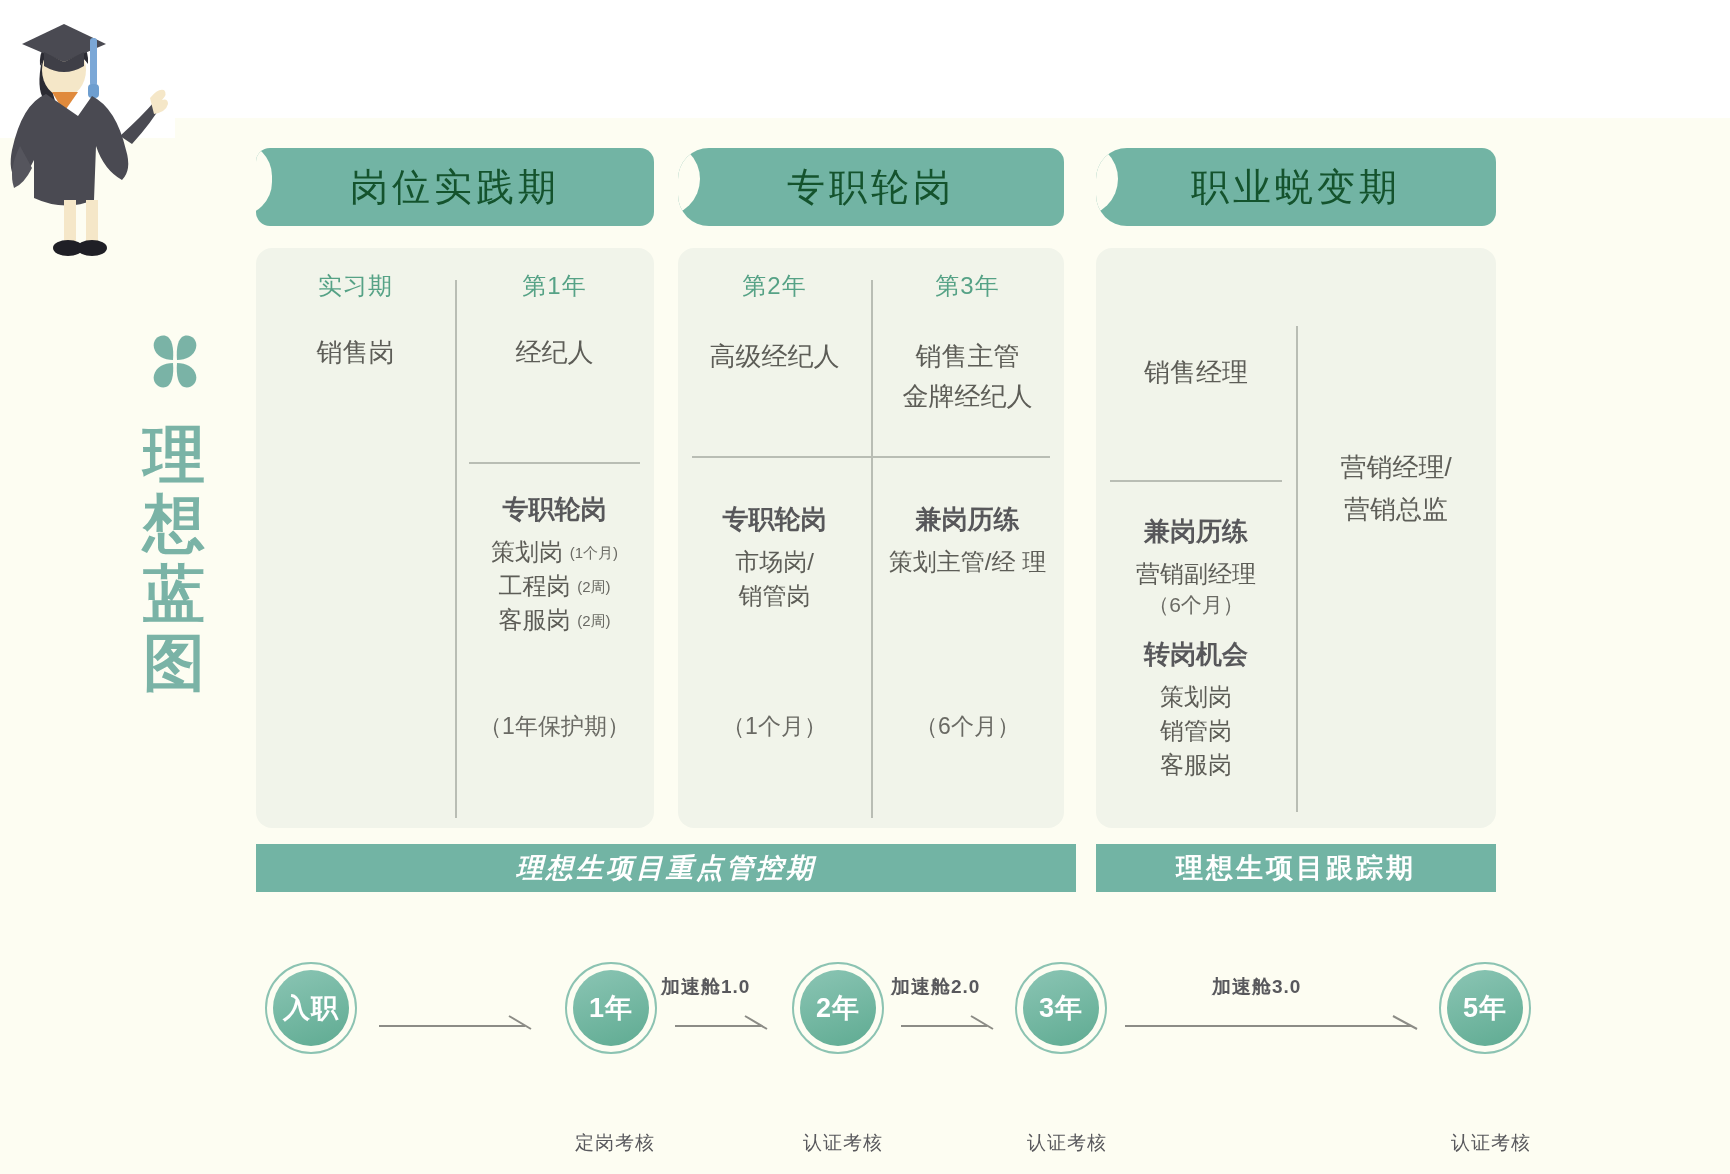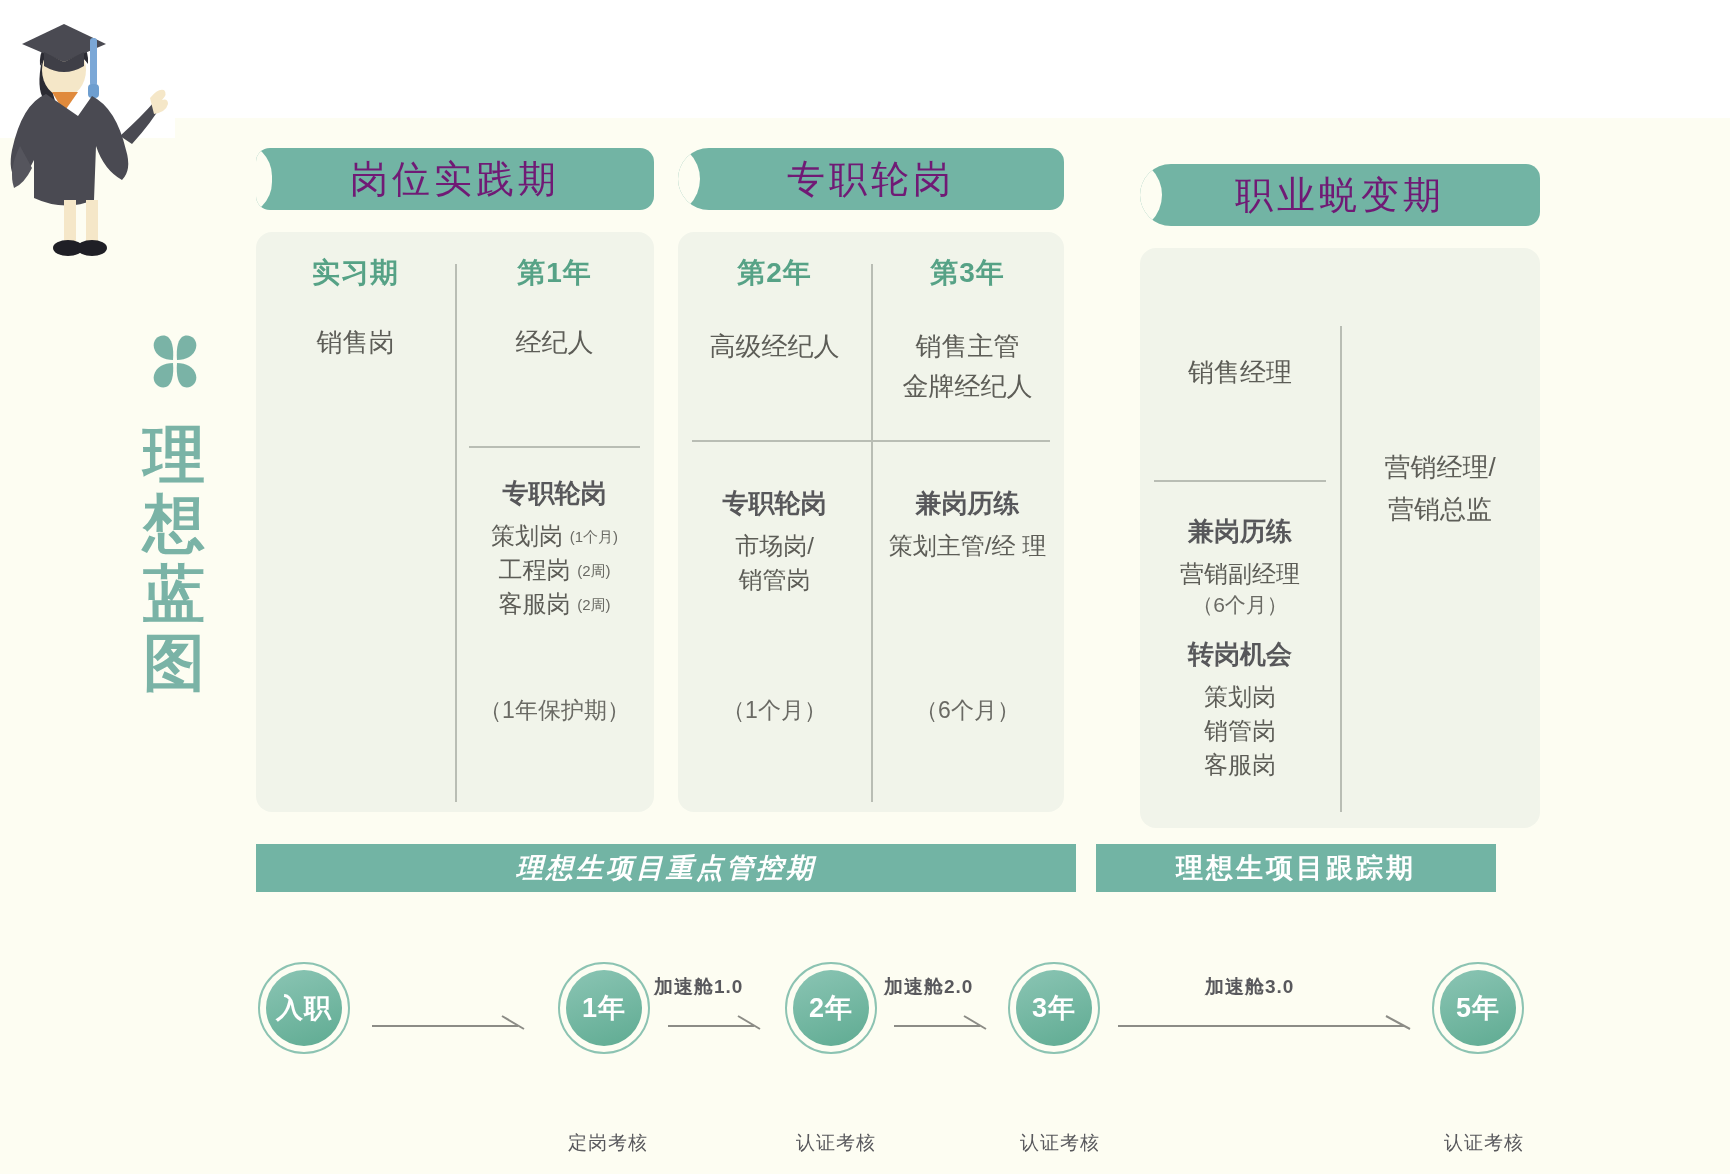--- a/index.html
+++ b/index.html
@@ -53,32 +53,32 @@
   
   .phases {
     position: absolute;
     left: 256px; top: 148px;
     width: 1240px;
     height: 670px;
   }
   .group { position: absolute; top: 0; }
   .group.g1 { left: 0;    width: 398px; }
   .group.g2 { left: 422px; width: 386px; }
-  .group.g3 { left: 884px; width: 400px; margin-top: 16px; }
+  .group.g3 { left: 840px; width: 400px; }
 
   
   .banner {
     position: relative;
-    height: 62px;
+    height: 78px;
     background: #72b4a4;
     border-radius: 31px 14px 14px 31px;
     display: flex;
     align-items: center;
     justify-content: center;
-    color: #701a75;
+    color: #14532d;
     font-size: 38px;
     font-weight: 400;
     letter-spacing: 4px;
     font-family: "Liberation Serif", "DejaVu Serif", serif;
     overflow: hidden;
   }
   .banner::before {
     content: "";
     position: absolute;
     left: -34px; top: -6px;
@@ -110,22 +110,22 @@
     text-align: center;
   }
   .col + .col::before {
     content: "";
     position: absolute;
     left: 0; top: 10px; bottom: 10px;
     width: 1.5px;
     background: #b9bdb4;
   }
   .col-head {
-    font-size: 28px;
-    font-weight: 700;
+    font-size: 24px;
+    font-weight: 400;
     color: #56a286;
     letter-spacing: 1px;
     margin-bottom: 34px;
   }
   .role {
     font-size: 26px;
     color: #5d5d57;
     line-height: 1.55;
   }
   .hr {
@@ -208,21 +208,21 @@
     align-items: center;
     justify-content: center;
     font-size: 27px;
     font-weight: 700;
     letter-spacing: 3px;
   }
   .fbar.f1 { left: 256px; top: 844px; width: 820px; font-style: italic; }
   .fbar.f2 { left: 1096px; top: 844px; width: 400px; }
 
   
-  .timeline { position: absolute; left: 0; top: 952px; width: 1502px; height: 190px; }
+  .timeline { position: absolute; left: 7px; top: 952px; width: 1502px; height: 190px; }
   .node {
     position: absolute;
     width: 92px; height: 92px;
     border-radius: 50%;
     border: 2px solid #8cc3b2;
     background: #fdfdf2;
     display: flex;
     align-items: center;
     justify-content: center;
   }

